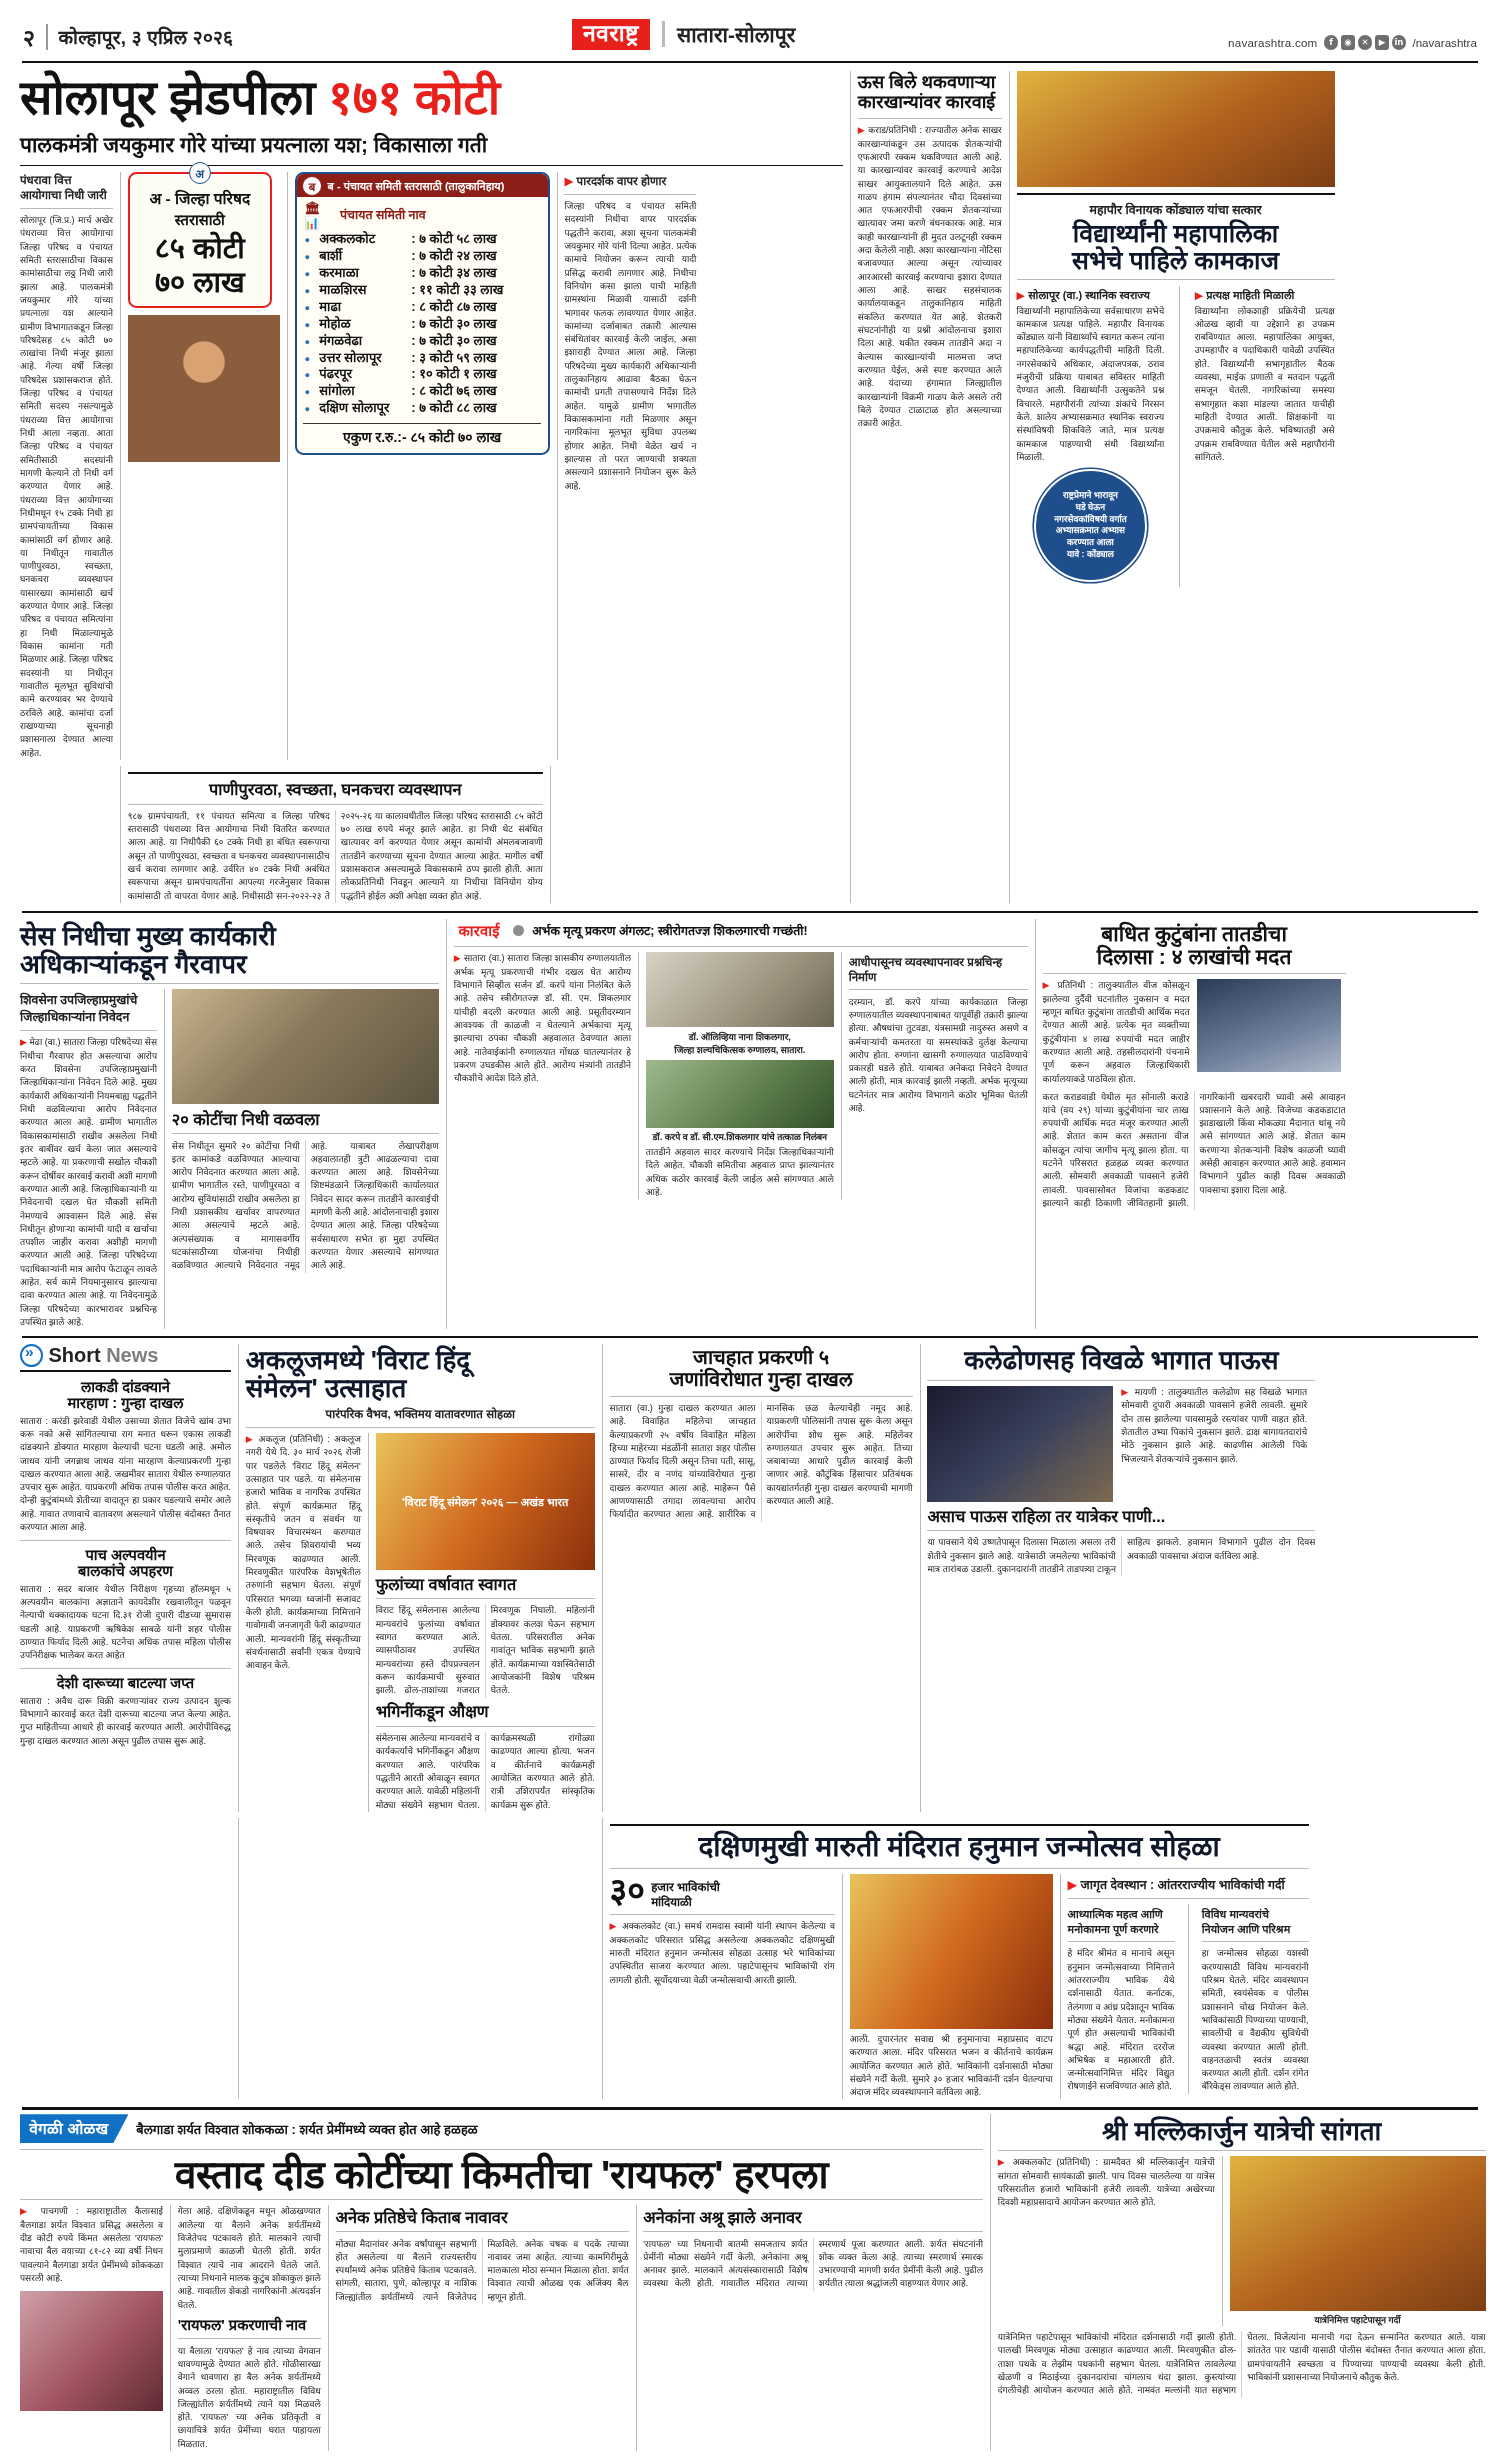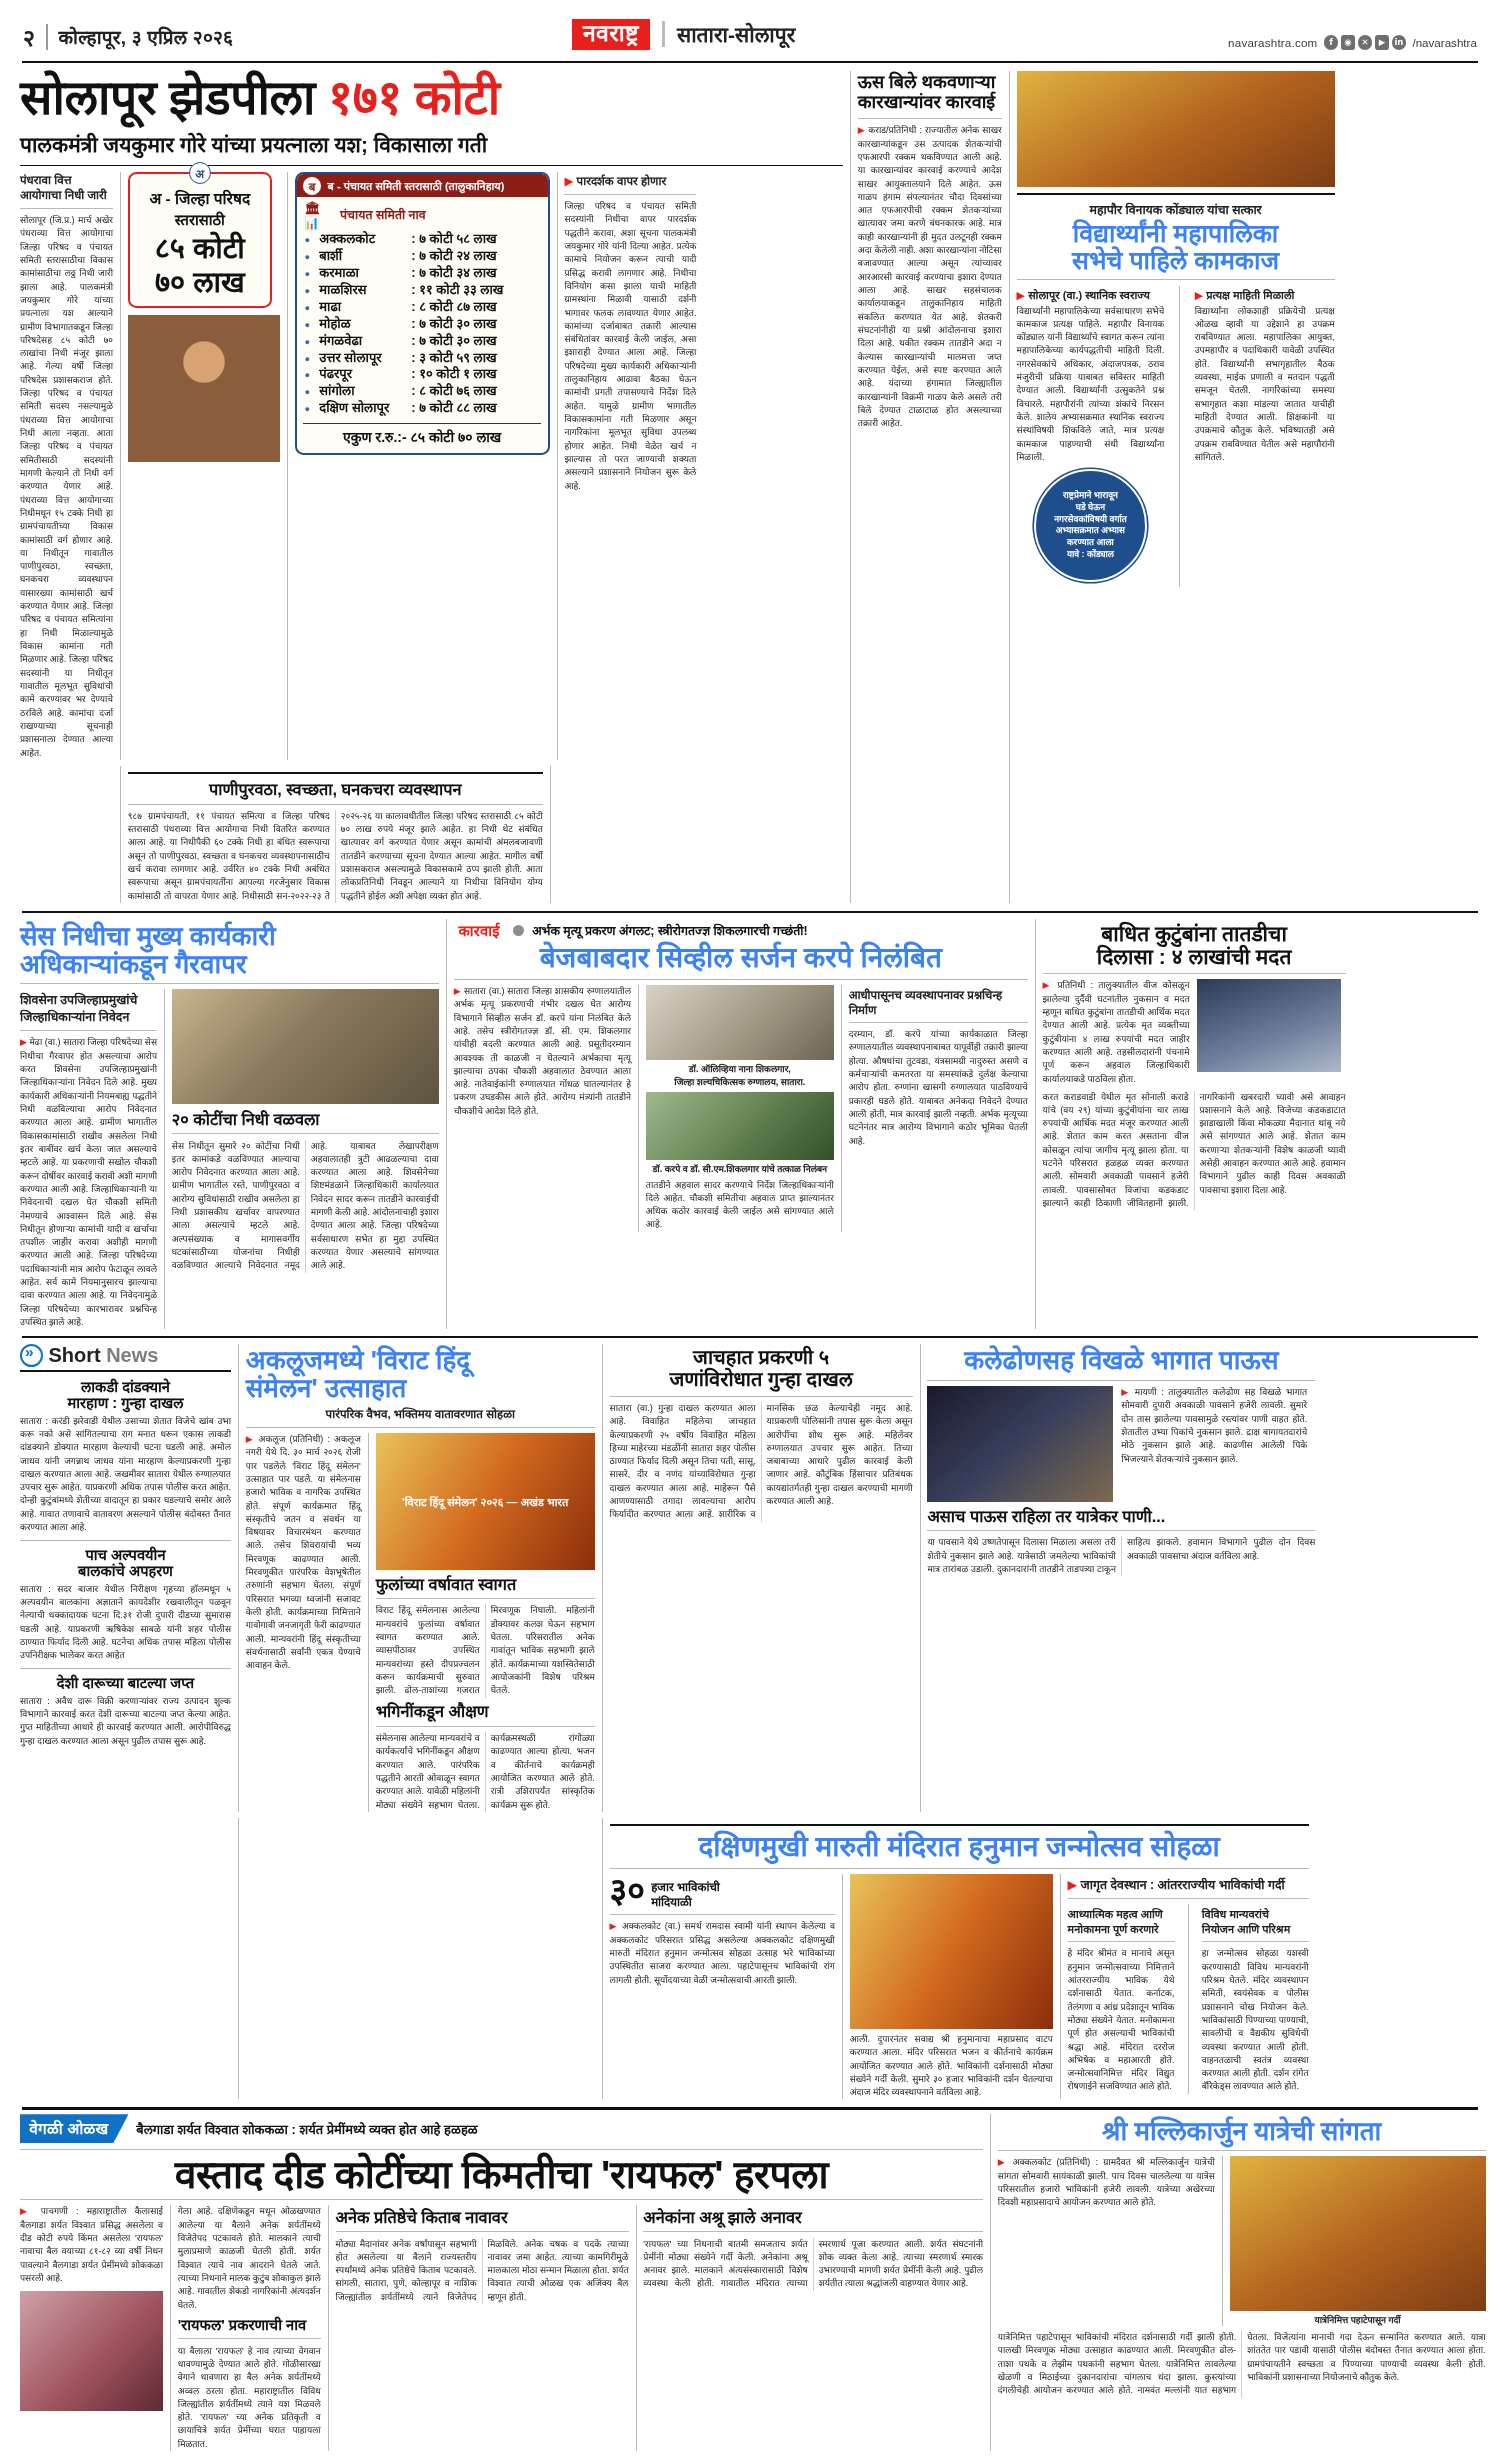--- a/index.html
+++ b/index.html
@@ -62,21 +62,21 @@
   
   h1.mega {
     font-size: 48px; font-weight:800; line-height:1.0; margin:3.1px 0 0;
     letter-spacing:-0.4px; color:#111;
   }
   h1.mega .red { color:#e8201c; }
   .mega-sub {
     font-size:21px; font-weight:700; margin:7.8px 0 3.1px; color:#111;
     border-bottom:1.6px solid #111; padding-bottom:7px;
   }
-  h2.hl { font-size:23px; font-weight:800; line-height:1.08; margin:2.3px 0 3.9px; color:#3b82f6;}
+  h2.hl { font-size:23px; font-weight:800; line-height:1.08; margin:2.3px 0 3.9px; color:#0f172a;}
   h2.hl2 { font-size:19.4px; font-weight:800; line-height:1.1; margin:2.3px 0 3.9px;}
   h3.hl3 { font-size:16.3px; font-weight:800; line-height:1.12; margin:2.3px 0 3.1px;}
   .kicker { font-size:11px; font-weight:700; color:#222; margin:1.6px 0 2.3px; }
   .kicker-c { text-align:center; }
 
   .body-txt {
     font-size:9.5px; line-height:1.52; text-align:justify; color:#1a1a1a;
     hyphens:auto;
   }
   .body-txt.small { font-size:9px; line-height:1.48; }
@@ -417,21 +417,20 @@
     </div>
 
     <div class="sep-v"></div>
 
     <div style="width:574px;">
       <div style="display:flex; align-items:center; gap:3.1px; margin-bottom:1.6px;">
         <span class="tag-red">कारवाई</span>
         <span class="tag-grey-circ"></span>
         <span style="font-size:12.4px; font-weight:700;">अर्भक मृत्यू प्रकरण अंगलट; स्त्रीरोगतज्ज्ञ शिकलगारची गच्छंती!</span>
       </div>
-      <h2 class="hl" style="font-size:28px; text-align:center;">बेजबाबदार सिव्हील सर्जन करपे निलंबित</h2>
       <div class="hr-thin"></div>
       <div style="display:flex; gap:0;">
         <div style="width:180px;">
           <div class="body-txt small"><span class="bullet-arrow">▶</span> <span>सातारा (वा.) सातारा जिल्हा शासकीय रुग्णालयातील अर्भक मृत्यू प्रकरणाची गंभीर दखल घेत आरोग्य विभागाने सिव्हील सर्जन डॉ. करपे यांना निलंबित केले आहे. तसेच स्त्रीरोगतज्ज्ञ डॉ. सी. एम. शिकलगार यांचीही बदली करण्यात आली आहे. प्रसूतीदरम्यान आवश्यक ती काळजी न घेतल्याने अर्भकाचा मृत्यू झाल्याचा ठपका चौकशी अहवालात ठेवण्यात आला आहे. नातेवाईकांनी रुग्णालयात गोंधळ घातल्यानंतर हे प्रकरण उघडकीस आले होते. आरोग्य मंत्र्यांनी तातडीने चौकशीचे आदेश दिले होते.</span></div>
         </div>
         <div class="sep-v"></div>
         <div style="width:191px;">
           <div class="ph img-gradient-6" style="height:75px;"></div>
           <div class="cap" style="white-space:pre-line;">डॉ. ऑलिव्हिया नाना शिकलगार,
 जिल्हा शल्यचिकित्सक रुग्णालय, सातारा.</div>

